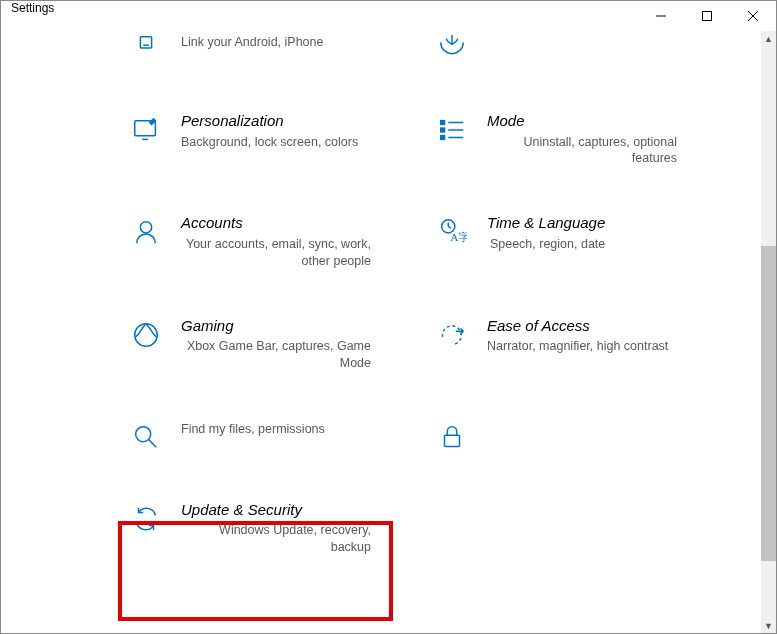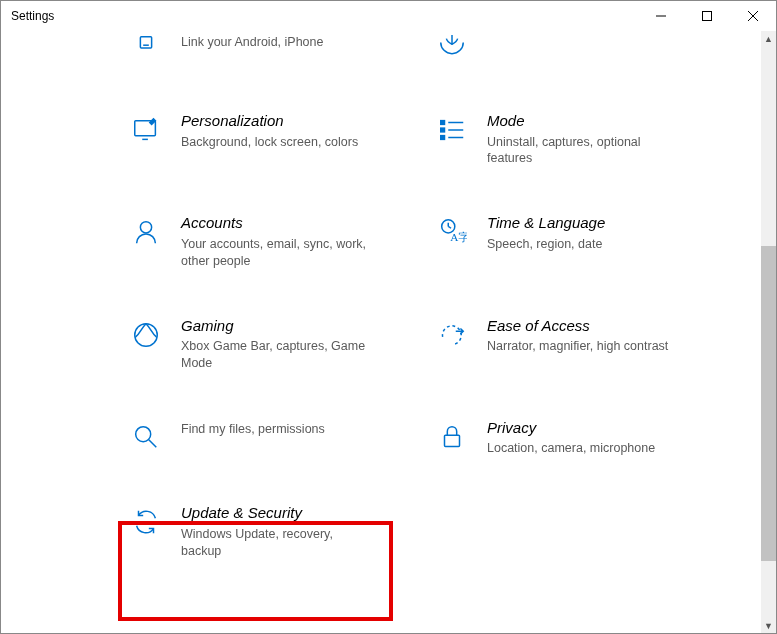--- a/index.html
+++ b/index.html
@@ -11,21 +11,21 @@
     color: #000;
     width: 777px;
     height: 634px;
     border: 1px solid #888;
     position: relative;
     overflow: hidden;
   }
   .titlebar {
     height: 30px;
     display: flex;
-    align-items: center;
+    align-items: flex-start;
     justify-content: space-between;
     padding-left: 10px;
   }
   .titlebar .title { font-size: 12px; color: #000; }
   .window-controls { display: flex; height: 100%; }
   .win-btn {
     width: 46px; height: 30px;
     display: flex; align-items: center; justify-content: center;
     font-family: inherit;
   }
@@ -66,21 +66,21 @@
   .tile .icon {
     width: 34px; height: 34px;
     flex: 0 0 34px;
     color: #8b5cf6;
     display:flex; align-items:center; justify-content:center;
     margin-top: 2px;
   }
   .tile .icon svg { width: 30px; height: 30px; stroke: #0073cf; fill: none; stroke-width: 1.6; }
   .tile .texts { display:flex; flex-direction:column; max-width: 190px; }
   .tile .title { font-size: 15px; color:#000; line-height:1.3;font-style:italic; }
-  .tile .sub { font-size: 12.5px; color:#5a5a5a; margin-top: 3px; line-height:1.35; }
+  .tile .sub { font-size: 12.5px; color:#5a5a5a; margin-top: 3px; line-height:1.35;text-align:right; }
   .row-top .icon { margin-top: 0; }
   .highlight-box {
     pointer-events:none;
     position:absolute;
     border: 4px solid #e40000;
   }
 </style>
 </head>
 <body>
 
@@ -232,24 +232,20 @@
         <span class="sub">Find my files, permissions</span>
       </div>
     </div>
     <div class="tile">
       <div class="icon">
         <svg viewBox="0 0 32 32">
             <rect x="8" y="14" width="16" height="12" rx="1"></rect>
             <path d="M11 14 V10 A5 5 0 0 1 21 10 V14"></path>
           </svg>
       </div>
-      <div class="texts">
-        <span class="title">Privacy</span>
-        <span class="sub">Location, camera, microphone</span>
-      </div>
     </div>
 
     <div class="tile">
       <div class="icon">
         <svg viewBox="0 0 32 32">
             <path d="M26 12 A10 10 0 0 0 8 9"></path>
             <path d="M6 20 A10 10 0 0 0 24 23"></path>
             <path d="M8 4 L8 9 L13 9"></path>
             <path d="M24 28 L24 23 L19 23"></path>
           </svg>

